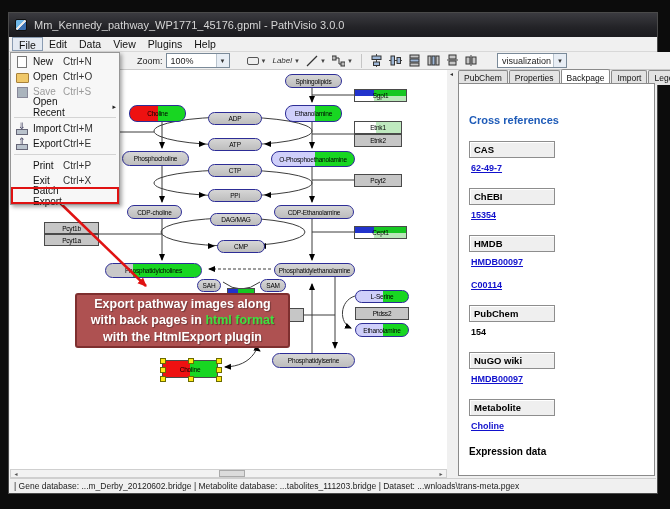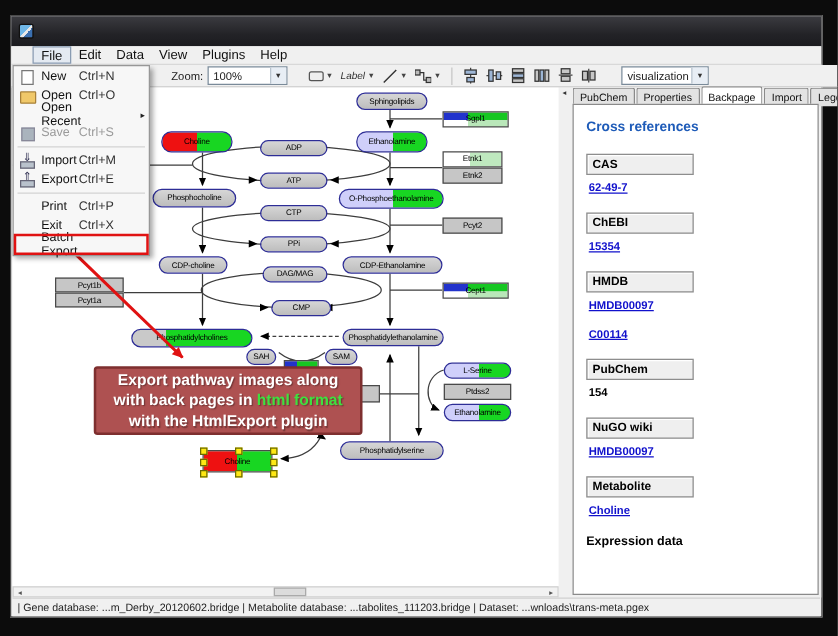--- a/index.html
+++ b/index.html
@@ -8,21 +8,21 @@
          font-family:"Liberation Sans",sans-serif;-webkit-font-smoothing:antialiased;}
   
   .window{position:absolute;left:8px;top:12px;width:650px;height:482px;background:#f0f0f0;
           border:1px solid #4a4a4a;}
   .titlebar{position:absolute;left:0;top:0;width:648px;height:24px;
             background:linear-gradient(#3b3b40,#232327 60%,#1b1b1f);display:flex;align-items:center;
             padding:0 6px;color:#d6d6d6;font-size:11px;}
   .app-icon{width:12px;height:12px;margin-right:7px;border-radius:2px;
             background:linear-gradient(135deg,#6fb7e8 0 45%,#e8e8e8 45% 60%,#3a6fb0 60%);border:1px solid #111;}
   .menubar{position:absolute;left:0;top:24px;width:648px;height:15px;background:#f0f0f0;
-           border-bottom:1px solid #d8d8d8;display:flex;align-items:flex-end;font-size:10.5px;padding-left:17px;}
+           border-bottom:1px solid #d8d8d8;display:flex;align-items:flex-end;font-size:10.5px;padding-left:3px;}
   .menu{padding:0 6px;height:14px;line-height:14px;color:#111;}
   .menu.active{border:1px solid #8a9cb2;background:#e4eaf2;}
   .toolbar{position:absolute;left:0;top:39px;width:670px;height:18px;background:#f0f0f0;
            border-bottom:1px solid #c9c9c9;display:flex;align-items:center;font-size:9px;color:#222;
            padding-left:128px;}
   .tlabel{margin-right:3px;}
   .combo{height:15px;background:#fff;border:1px solid #7a8a99;display:flex;align-items:center;
          font-size:9px;padding-left:4px;position:relative;}
   .combo .caret{margin-left:auto;width:13px;height:13px;border-left:1px solid #b9c4ce;
         display:flex;align-items:center;justify-content:center;font-size:6px;color:#333;background:#e8eef5;}
@@ -60,21 +60,21 @@
   .splitter{position:absolute;left:438px;top:57px;width:9px;height:408px;background:#f0f0f0;font-size:6px;
             color:#333;text-align:center;}
   
   .sidebar{position:absolute;left:447px;top:57px;width:201px;height:408px;background:#f0f0f0;}
   .tabs{position:absolute;left:2px;top:0;display:flex;font-size:8.5px;}
   .tab{padding:2px 5px 1px;border:1px solid #8a8a8a;border-bottom:none;background:#e3e3e3;
        margin-right:1px;border-radius:2px 2px 0 0;color:#111;}
   .tab.active{background:#fff;position:relative;top:-1px;padding-top:3px;}
   .sidebar-content{position:absolute;left:2px;top:13px;right:2px;bottom:2px;background:#fff;
                    border:1px solid #8a8a8a;overflow:hidden;padding:4px 0 0 10px;}
-  .crossref-heading{color:#1e5bb8;font-weight:bold;font-size:11px;margin-top:8px;}
+  .crossref-heading{color:#1e5bb8;font-weight:bold;font-size:11px;margin-top:26px;}
   .section{margin-top:13px;}
   .sec-title{display:inline-block;min-width:86px;border:1px solid #8d8d8d;background:#efefef;
              box-shadow:inset 1px 1px 0 #fff;font-weight:bold;font-size:9.5px;padding:2px 4px;color:#000;}
   .sec-value{margin-top:5px;margin-left:2px;font-size:9px;font-weight:bold;color:#000;}
   .sec-value.link{color:#1111cc;text-decoration:underline;cursor:pointer;}
   .expr-heading{font-weight:bold;font-size:10px;color:#000;margin-top:15px;}
   
   .statusbar{position:absolute;left:1px;top:465px;width:646px;height:15px;background:#f0f0f0;
              border-top:1px solid #cfcfcf;font-size:8.5px;color:#222;line-height:15px;padding-left:4px;
              white-space:nowrap;overflow:hidden;}
@@ -113,20 +113,21 @@
   .red-arrow{position:absolute;left:0;top:0;z-index:25;pointer-events:none;}
 </style>
 </head>
 <body>
 
 <div class="stage">
   <div class="window">
 
     <div class="titlebar">
       <span class="app-icon"></span>
+      <span>Mm_Kennedy_pathway_WP1771_45176.gpml - PathVisio 3.0.0</span>
     </div>
 
     <div class="menubar" id="menubar">
         <span class="menu active">File</span>
         <span class="menu">Edit</span>
         <span class="menu">Data</span>
         <span class="menu">View</span>
         <span class="menu">Plugins</span>
         <span class="menu">Help</span>
       </div>
@@ -397,30 +398,30 @@
       <div class="mitem">
         <span class="micon new-document-icon"></span>
         <span class="mlabel">New</span>
         <span class="mshort">Ctrl+N</span>
       </div>
       <div class="mitem">
         <span class="micon open-folder-icon"></span>
         <span class="mlabel">Open</span>
         <span class="mshort">Ctrl+O</span>
       </div>
+      <div class="mitem disabled">
+        <span class="micon save-icon"></span>
+        <span class="mlabel">Save</span>
+        <span class="mshort">Ctrl+S</span>
+      </div>
       <div class="mitem">
         <span class="micon "></span>
         <span class="mlabel">Open Recent</span>
         <span class="mshort"></span>
         <span class="marrow">▸</span>
-      </div>
-      <div class="mitem disabled">
-        <span class="micon save-icon"></span>
-        <span class="mlabel">Save</span>
-        <span class="mshort">Ctrl+S</span>
       </div>
       <div class="msep"></div>
       <div class="mitem">
         <span class="micon import-icon"></span>
         <span class="mlabel">Import</span>
         <span class="mshort">Ctrl+M</span>
       </div>
       <div class="mitem">
         <span class="micon export-icon"></span>
         <span class="mlabel">Export</span>

